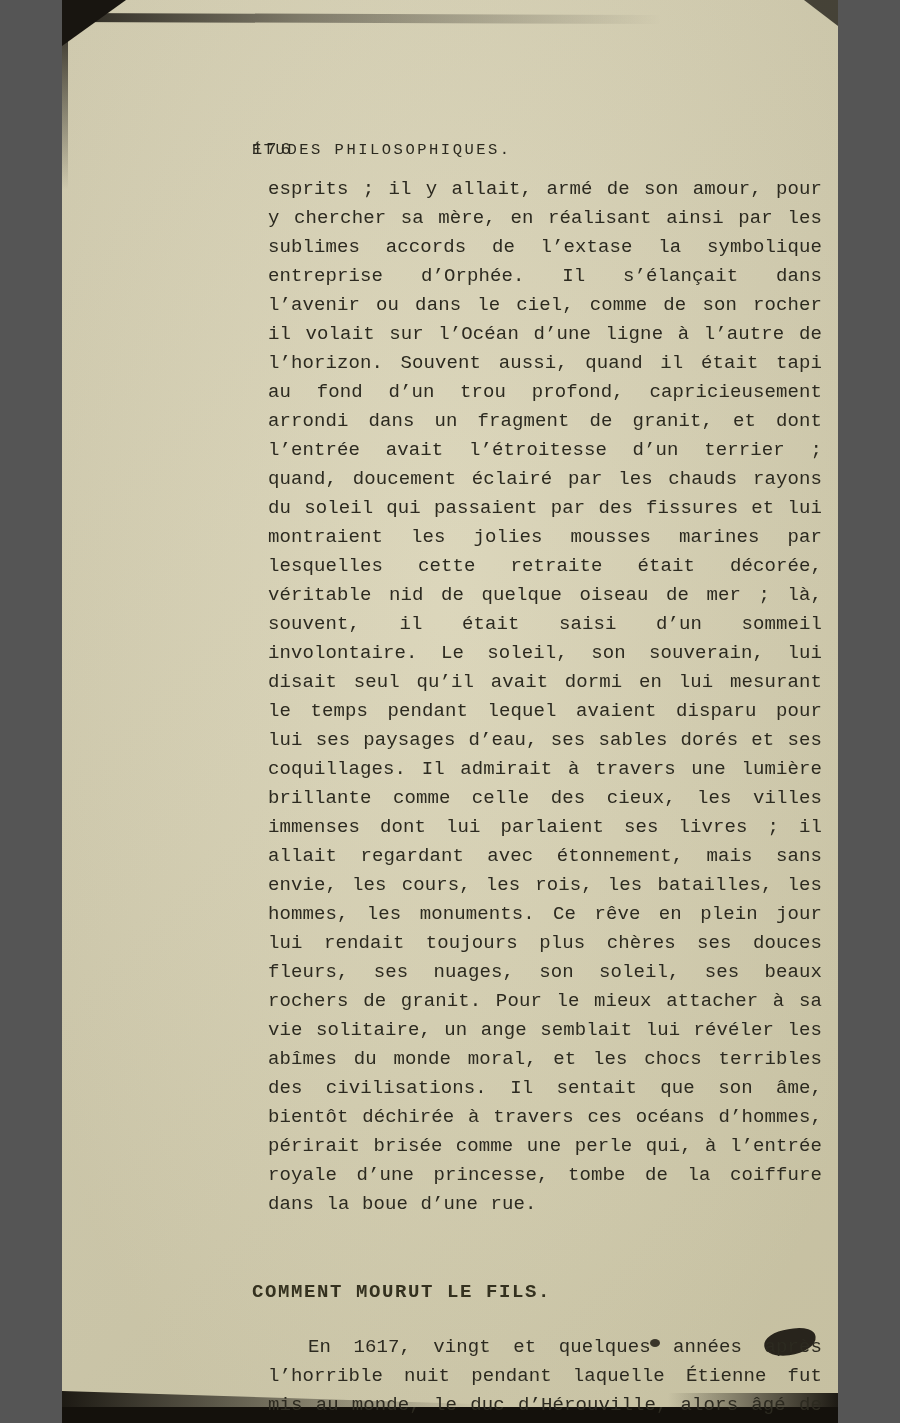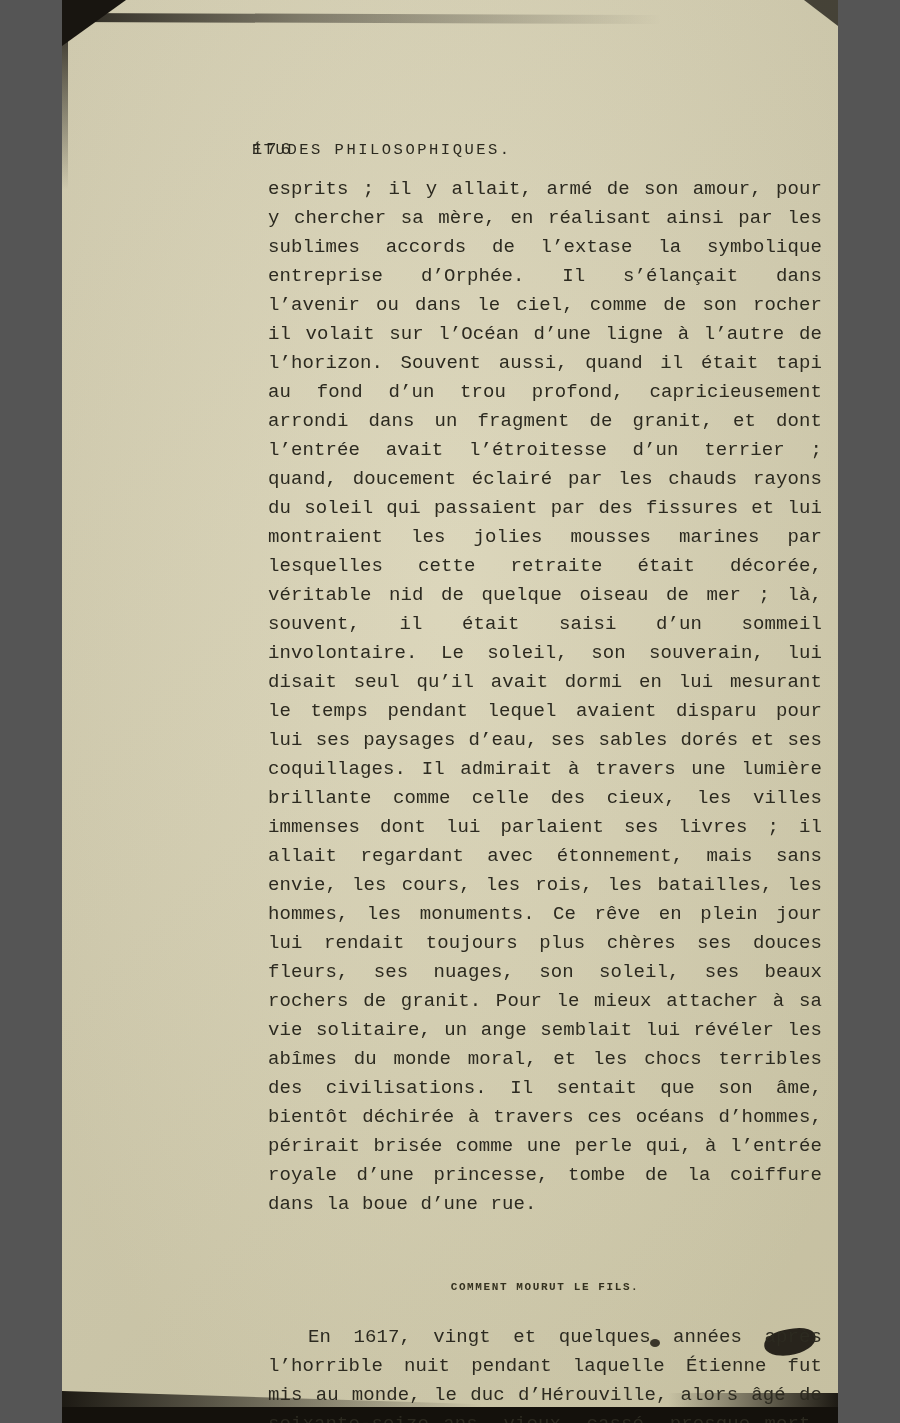--- a/index.html
+++ b/index.html
@@ -96,22 +96,21 @@
     margin: 16px;
     font-size: 19px;
     line-height: 29px;
     text-align: justify;
     letter-spacing: 0.1px;
     word-spacing: 1px;
   }
   .body-par.first { margin-top: 7px; }
   .section-heading {
     margin: 62px 0 30px 0;
-    text-align: center;
-    font-size: 11px;
+    font-size: 19px;
     font-weight: 600;
     letter-spacing: 1.6px;
     color: #34311f;
   }
   .body-par.indented { text-indent: 40px; }
 </style>
 </head>
 <body>
 
 <div class="scan">

